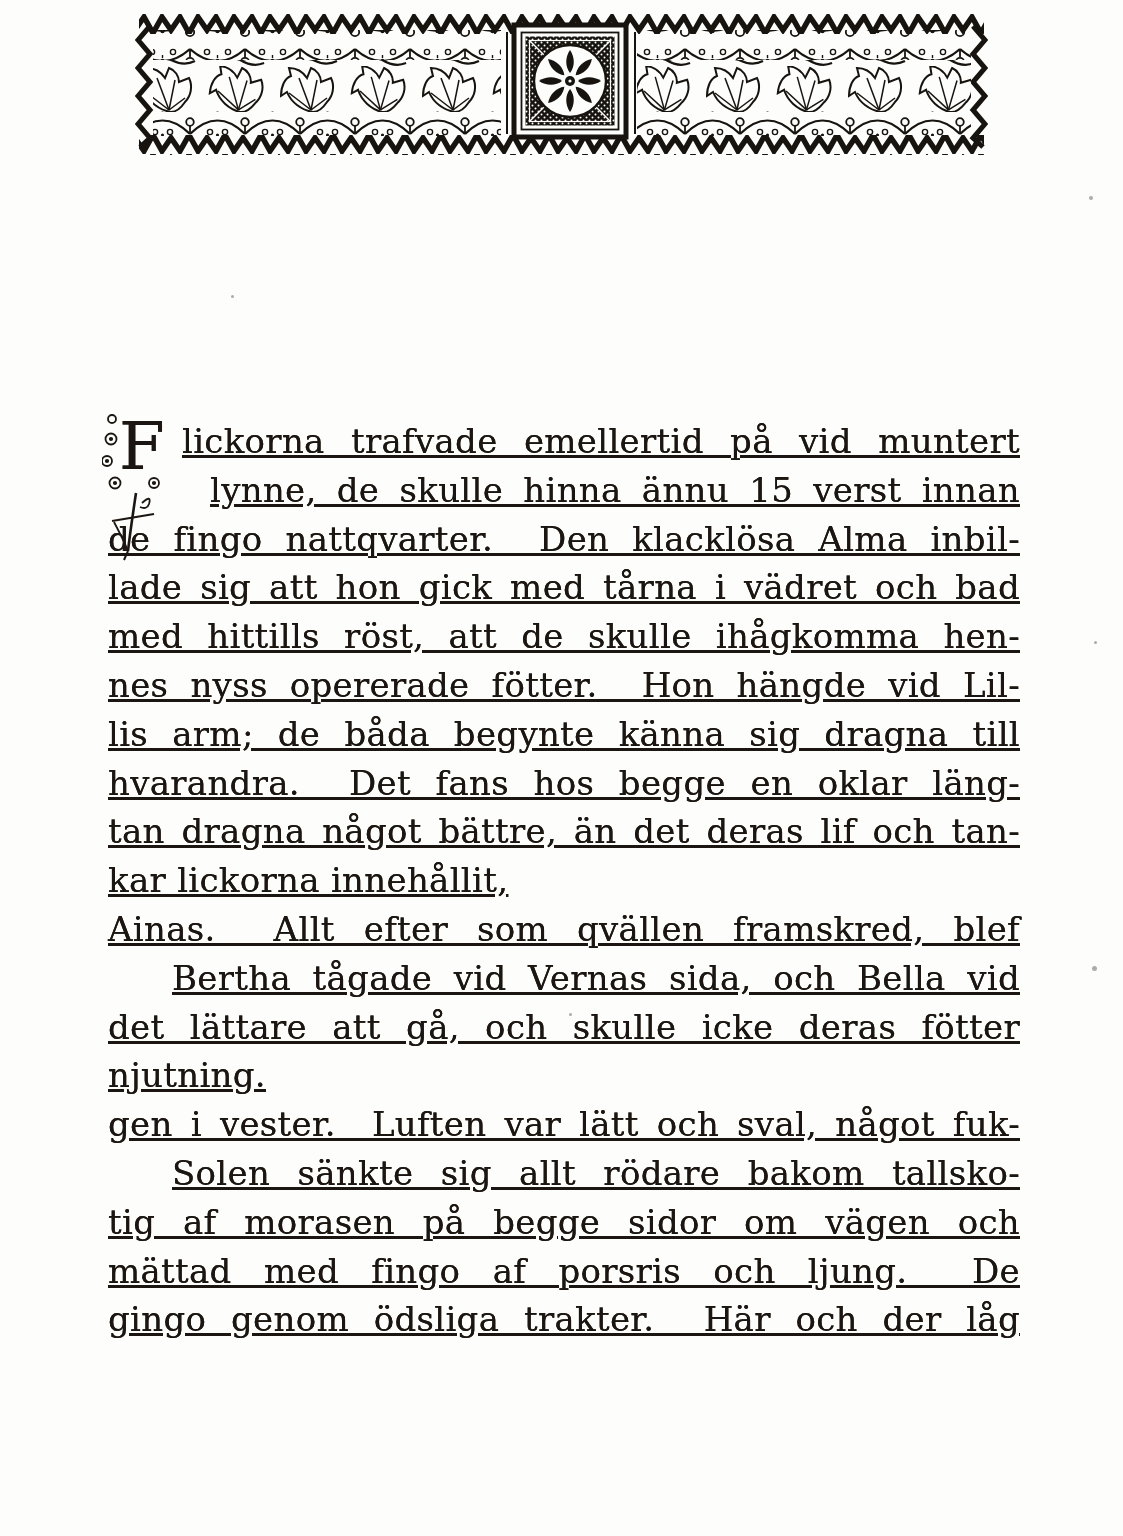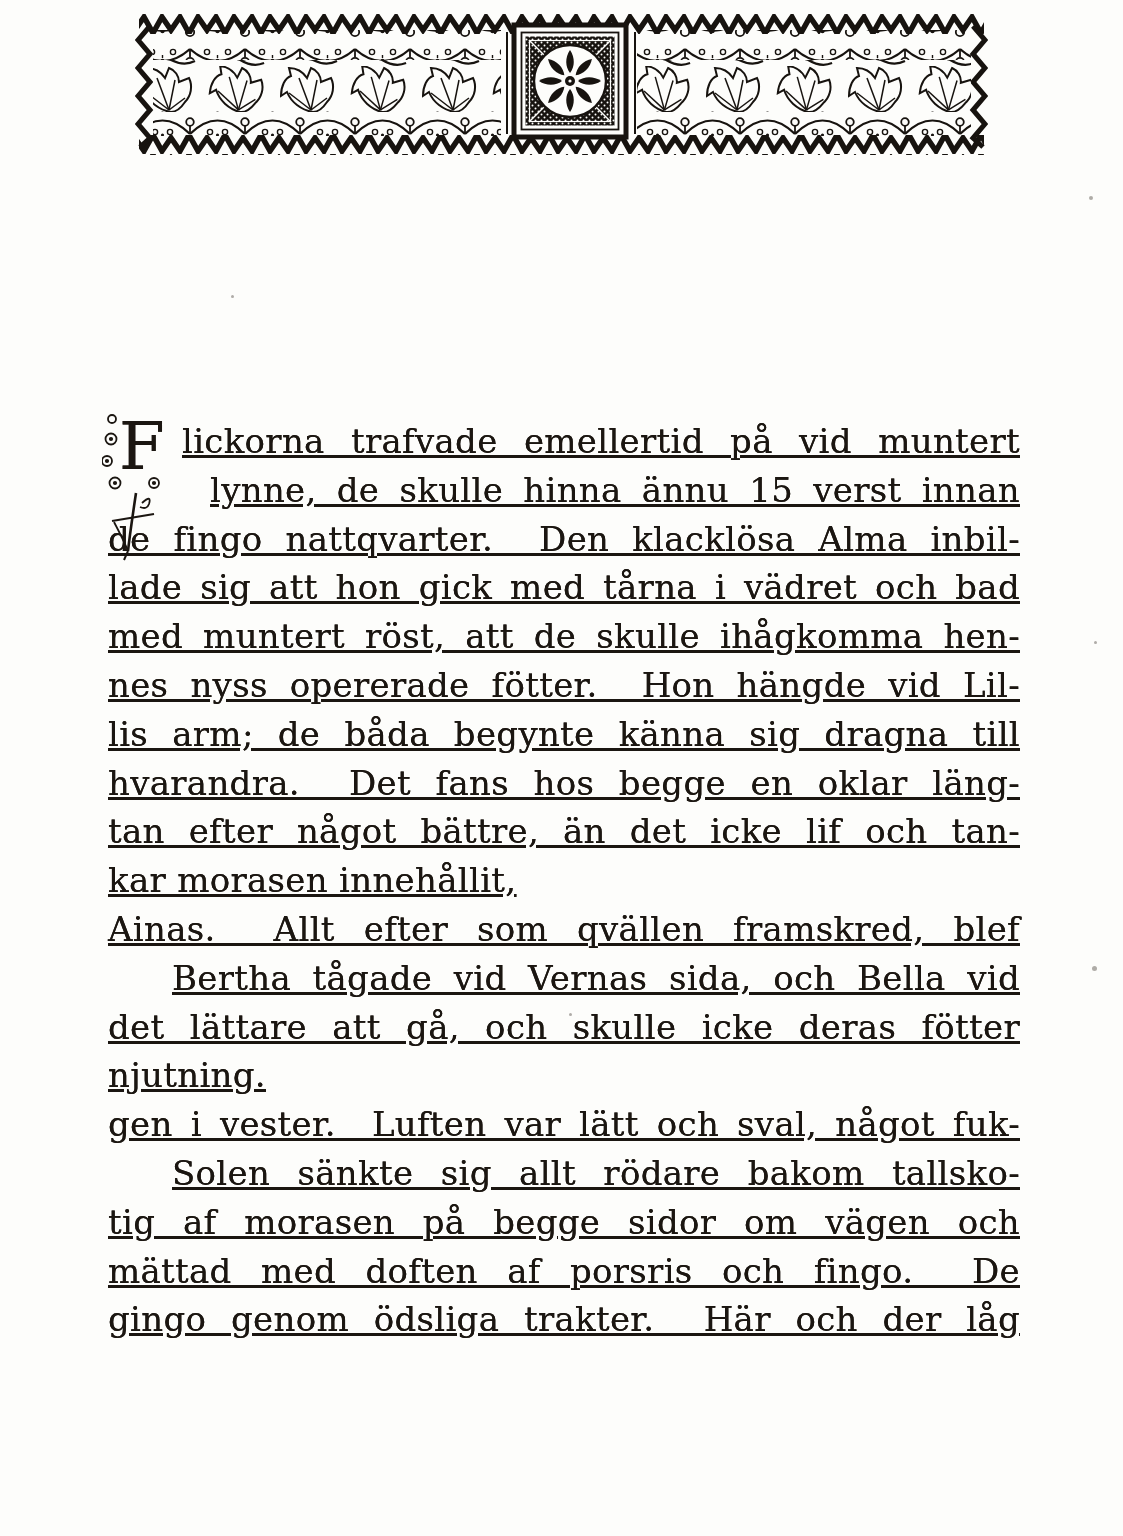--- a/index.html
+++ b/index.html
@@ -191,34 +191,34 @@
         <path d="M12,119 Q22,138 26,148" stroke-width="1.8"></path>
         <path d="M40,100 q10,-9 7,1 q-2,6 -9,3" stroke-width="1.8"></path>
         <path d="M26,148 L22,157" stroke-width="2"></path>
       </g>
     </svg>
 
   <div class="line just" style="padding-left: 74px;">lickorna trafvade emellertid på vid muntert</div>
       <div class="line just" style="padding-left: 102px;">lynne, de skulle hinna ännu 15 verst innan</div>
       <div class="line just">de fingo nattqvarter.  Den klacklösa Alma inbil-</div>
       <div class="line just">lade sig att hon gick med tårna i vädret och bad</div>
-      <div class="line just">med muntert röst, att de skulle ihågkomma hen-</div>
+      <div class="line just">med hittills röst, att de skulle ihågkomma hen-</div>
       <div class="line just">nes nyss opererade fötter.  Hon hängde vid Lil-</div>
       <div class="line just">lis arm; de båda begynte känna sig dragna till</div>
       <div class="line just">hvarandra.  Det fans hos begge en oklar läng-</div>
-      <div class="line just">tan efter något bättre, än det icke lif och tan-</div>
-      <div class="line left">kar morasen innehållit,</div>
+      <div class="line just">tan dragna något bättre, än det deras lif och tan-</div>
+      <div class="line left">kar lickorna innehållit,</div>
       <div class="line just">Ainas.  Allt efter som qvällen framskred, blef</div>
       <div class="line just" style="padding-left: 64px;">Bertha tågade vid Vernas sida, och Bella vid</div>
       <div class="line just">det lättare att gå, och skulle icke deras fötter</div>
       <div class="line left">njutning.</div>
       <div class="line just">gen i vester.  Luften var lätt och sval, något fuk-</div>
       <div class="line just" style="padding-left: 64px;">Solen sänkte sig allt rödare bakom tallsko-</div>
       <div class="line just">tig af morasen på begge sidor om vägen och</div>
-      <div class="line just">mättad med doften af porsris och fingo.  De</div>
+      <div class="line just">mättad med fingo af porsris och ljung.  De</div>
       <div class="line just">gingo genom ödsliga trakter.  Här och der låg</div>
     </div>
 
 <div class="speck" style="left: 231px; top: 295px; width: 3px; height: 3px;"></div>
     <div class="speck" style="left: 1089px; top: 196px; width: 4px; height: 4px;"></div>
     <div class="speck" style="left: 1094px; top: 641px; width: 3px; height: 3px;"></div>
     <div class="speck" style="left: 569px; top: 1013px; width: 3px; height: 3px;"></div>
     <div class="speck" style="left: 1092px; top: 966px; width: 5px; height: 5px;"></div>
   </div>
 

